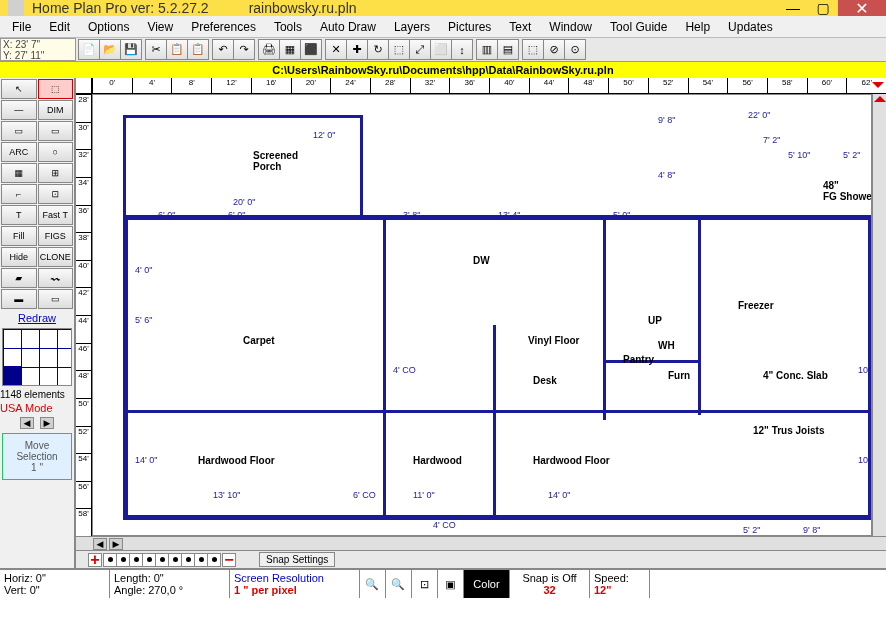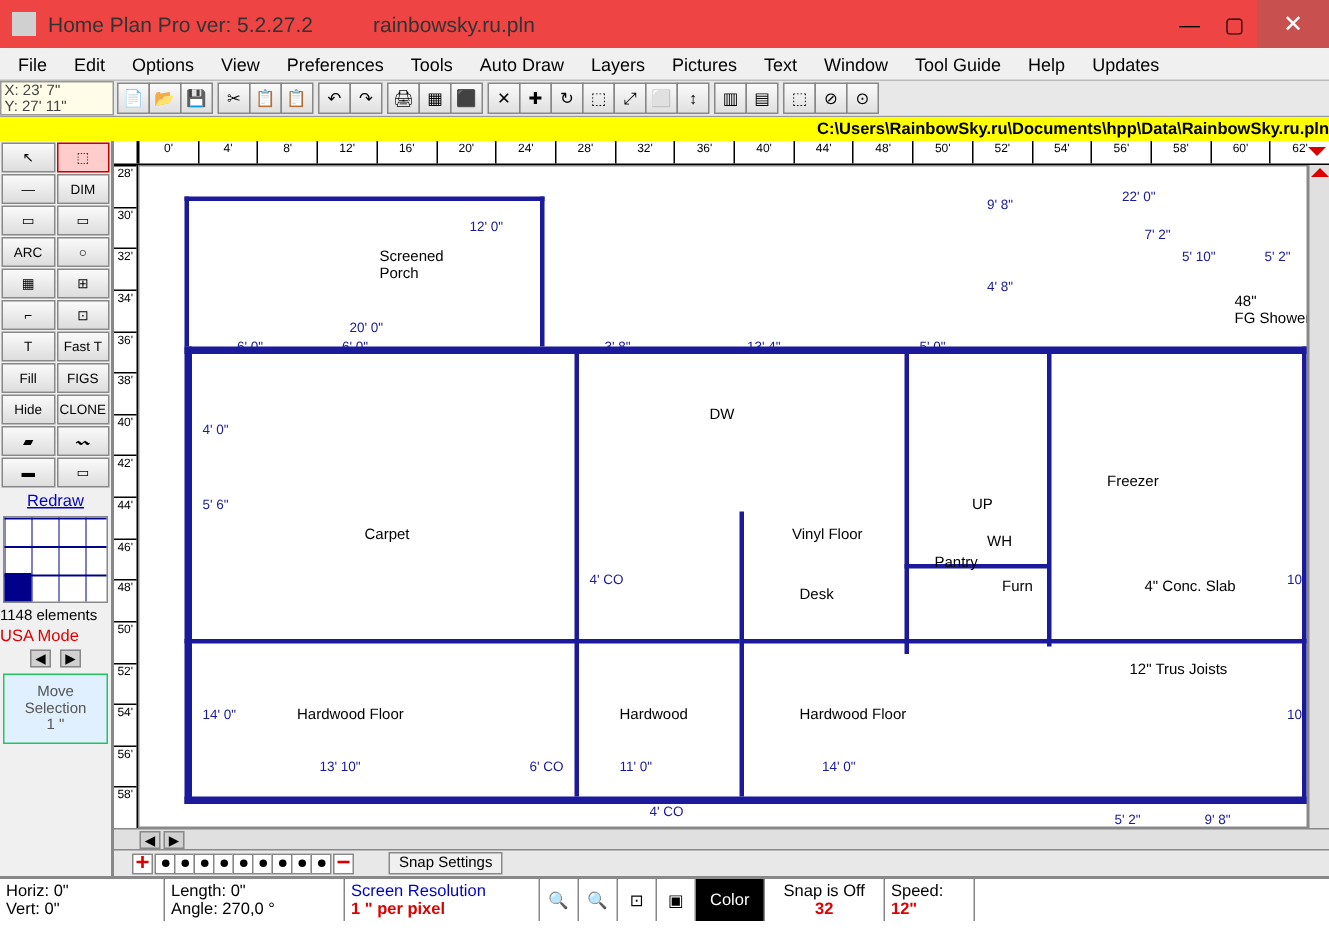--- a/index.html
+++ b/index.html
@@ -1,30 +1,30 @@
 <!DOCTYPE html>
 <html><head>
 <meta charset="utf-8">
 <style>
 * { box-sizing: border-box; margin: 0; padding: 0; font-family: Arial, sans-serif; }
 body { width: 886px; height: 631px; background: #fff; overflow: hidden; position: relative; }
-.titlebar { height: 32px; background: #ef4444; display: flex; align-items: center; padding-left: 8px; position: relative; }
+.titlebar { height: 16px; background: #fde047; display: flex; align-items: center; padding-left: 8px; position: relative; }
 .titlebar .icon { width: 16px; height: 16px; background: #d0d0d0; margin-right: 8px; }
 .titlebar .title-text { color: #333; font-size: 14px; flex: 1; display: flex; gap: 40px; }
 .win-controls { display: flex; height: 100%; }
 .win-btn { width: 30px; height: 100%; display: flex; align-items: center; justify-content: center; font-size: 14px; color: #000; cursor: pointer; }
 .win-btn.close { background: #c8504f; color: #fff; width: 48px; font-size: 16px; }
 .menubar { height: 22px; background: #f0f0f0; display: flex; align-items: center; padding: 0 4px; gap: 2px; font-size: 12px; border-bottom: 1px solid #bbb; }
 .menu-item { padding: 2px 8px; cursor: pointer; }
 .top-row { height: 24px; display: flex; border-bottom: 1px solid #999; }
 .coord-box { width: 76px; background: #fffde7; border: 1px solid #999; display: flex; flex-direction: column; font-size: 10px; padding: 0 2px; color: #444; justify-content: center; }
 .toolbar { flex: 1; display: flex; align-items: center; background: #e8e8e8; padding: 0 2px; gap: 0; }
 .tool-btn { width: 22px; height: 21px; border: 1px solid #888; background: linear-gradient(#fafafa,#e0e0e0); display: flex; align-items: center; justify-content: center; font-size: 11px; cursor: pointer; margin-right: -1px; }
 .tool-sep { width: 4px; }
-.yellow-bar { height: 16px; background: #ffff00; text-align: right; font-size: 11px; font-weight: bold; color: #000; line-height: 16px; }
+.yellow-bar { height: 16px; background: #ffff00; text-align: center; font-size: 11px; font-weight: bold; color: #000; line-height: 16px; }
 .main-area { display: flex; height: 490px; }
 .left-panel { width: 76px; background: #f0f0f0; border-right: 2px solid #888; display: flex; flex-direction: column; font-size: 9px; }
 .left-tools { display: grid; grid-template-columns: 1fr 1fr; gap: 1px; padding: 1px; }
 .lt-btn { height: 20px; border: 1px solid #888; background: linear-gradient(#fafafa,#ddd); display: flex; align-items: center; justify-content: center; font-size: 9px; cursor: pointer; overflow: hidden; }
 .lt-btn.sel { background: #ffcccc; border-color: #c00; }
 .redraw { text-align: center; padding: 2px; color: #00c; cursor: pointer; text-decoration: underline; font-size: 11px; }
 .grid-preview { height: 58px; background: #fff; border: 1px solid #888; margin: 2px; position: relative; }
 .grid-preview::before { content:''; position:absolute; inset:0; background-image: linear-gradient(#00008b 1px,transparent 1px),linear-gradient(90deg,#00008b 1px,transparent 1px); background-size: 18px 19px; }
 .grid-preview .fill { position:absolute; left:0; bottom:0; width:18px; height:19px; background:#00008b; }
 .info-text { font-size: 10px; text-align: left; padding: 1px 0; }
@@ -34,21 +34,21 @@
 .hruler { height: 16px; background: #fff; border-bottom: 1px solid #000; display: flex; font-size: 8px; position: relative; }
 .hruler-inner { display:flex; flex:1; }
 .ruler-tick { flex: 1; border-left: 1px solid #000; text-align: center; }
 .vruler-area { flex: 1; display: flex; }
 .vruler { width: 16px; background: #fff; border-right: 1px solid #000; display: flex; flex-direction: column; font-size: 8px; }
 .vtick { flex: 1; border-top: 1px solid #000; text-align: center; }
 .canvas { flex: 1; background: #fff; position: relative; overflow: hidden; border: 1px solid #888; }
 .plan { position: absolute; inset: 10px; }
 .wall { position: absolute; background: #1a1a9a; }
 .dim { position: absolute; color: #1a1a9a; font-size: 9px; white-space: nowrap; }
-.label { position: absolute; color: #000; font-size: 10px; white-space: nowrap; }
+.label { position: absolute; color: #000; font-size: 10px; white-space: nowrap; font-weight: bold; }
 .scroll-h { height: 14px; background: #e0e0e0; border-top: 1px solid #888; display:flex; align-items:center; }
 .sb-btn { width:14px; height:12px; background:#d0d0d0; border:1px solid #888; margin:0 1px; font-size:9px; text-align:center; line-height:10px; cursor:pointer;}
 .bottom-toolbar { height: 18px; display:flex; align-items:center; background:#e8e8e8; border-top:1px solid #888; padding:0 4px; gap:2px; }
 .snap-btn { border:1px solid #888; padding:1px 6px; font-size:10px; background:#f0f0f0; cursor:pointer;}
 .status-bar { height: 30px; display: flex; border-top: 2px solid #888; font-size: 11px; }
 .status-cell { border-right: 1px solid #888; padding: 2px 4px; display: flex; flex-direction: column; justify-content: center; }
 .red-arrow { position:absolute; width:0; height:0; border-style:solid; }
 .dotgrid { display:flex; gap:0; }
 .dot { width:14px; height:14px; border:1px solid #888; background:#fff; display:flex;align-items:center;justify-content:center; margin-right:-1px; cursor:pointer;}
 .dot span{width:5px;height:5px;border-radius:50%;background:#000;display:block;}

